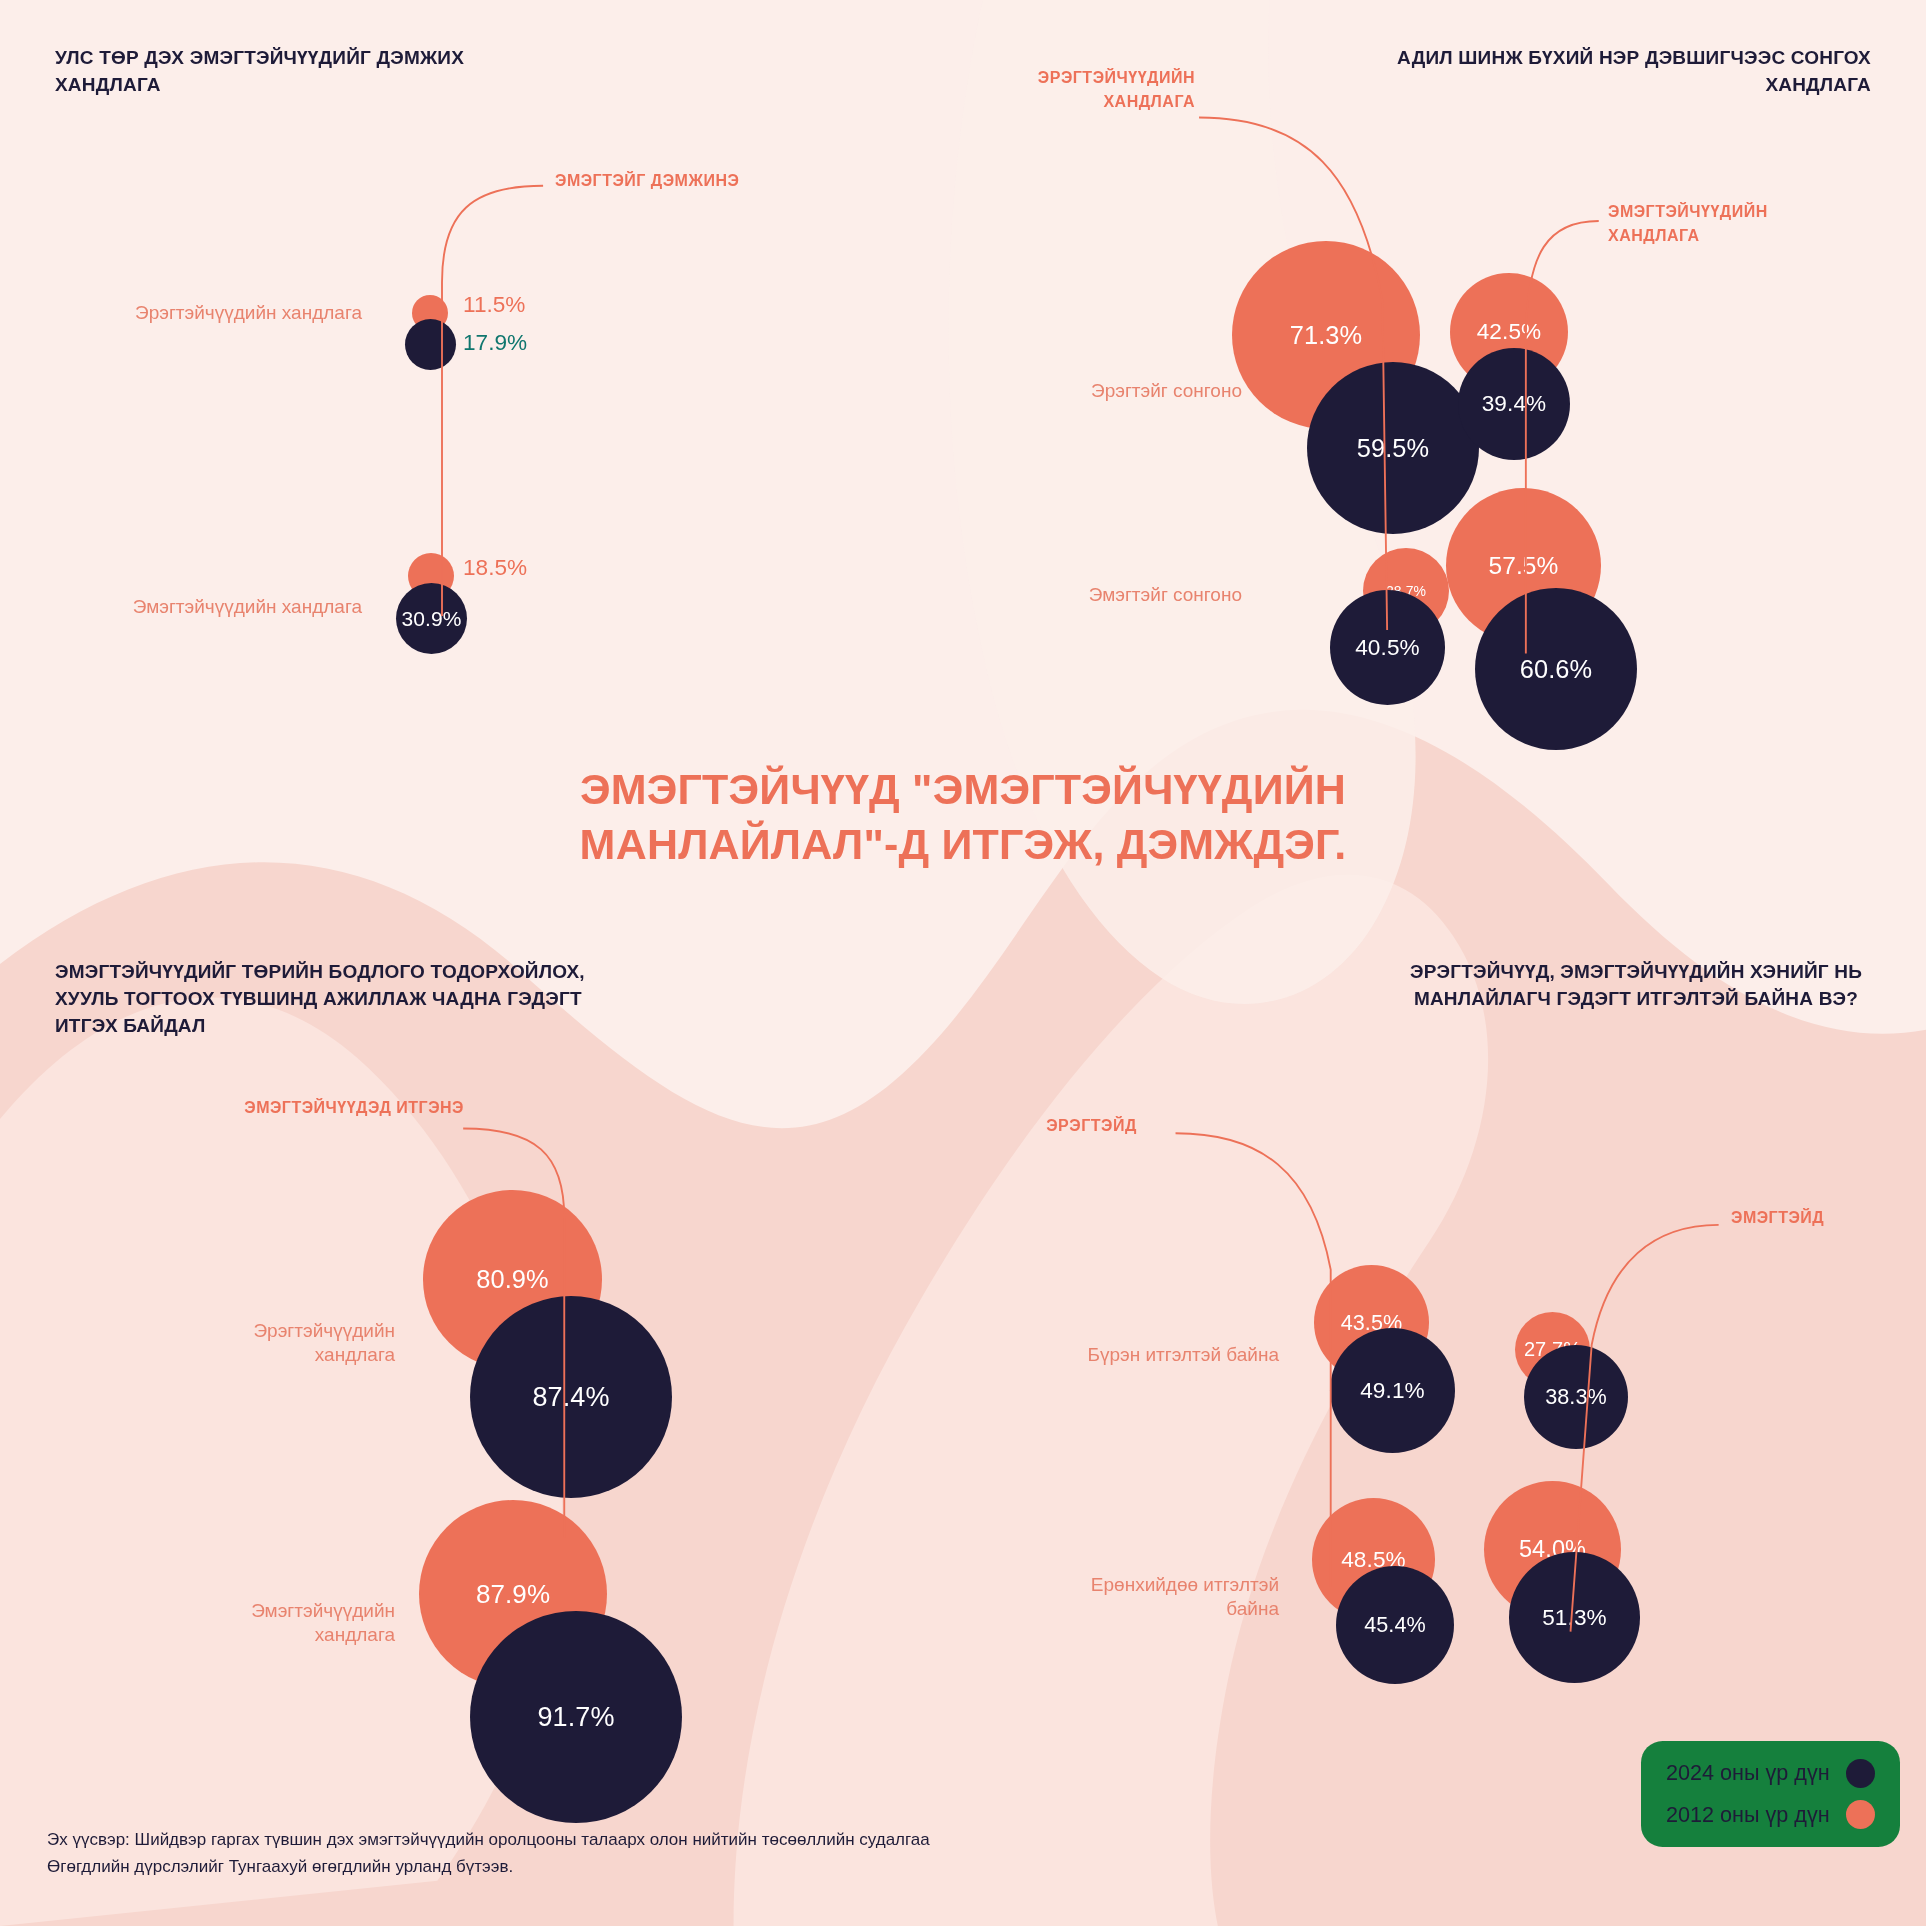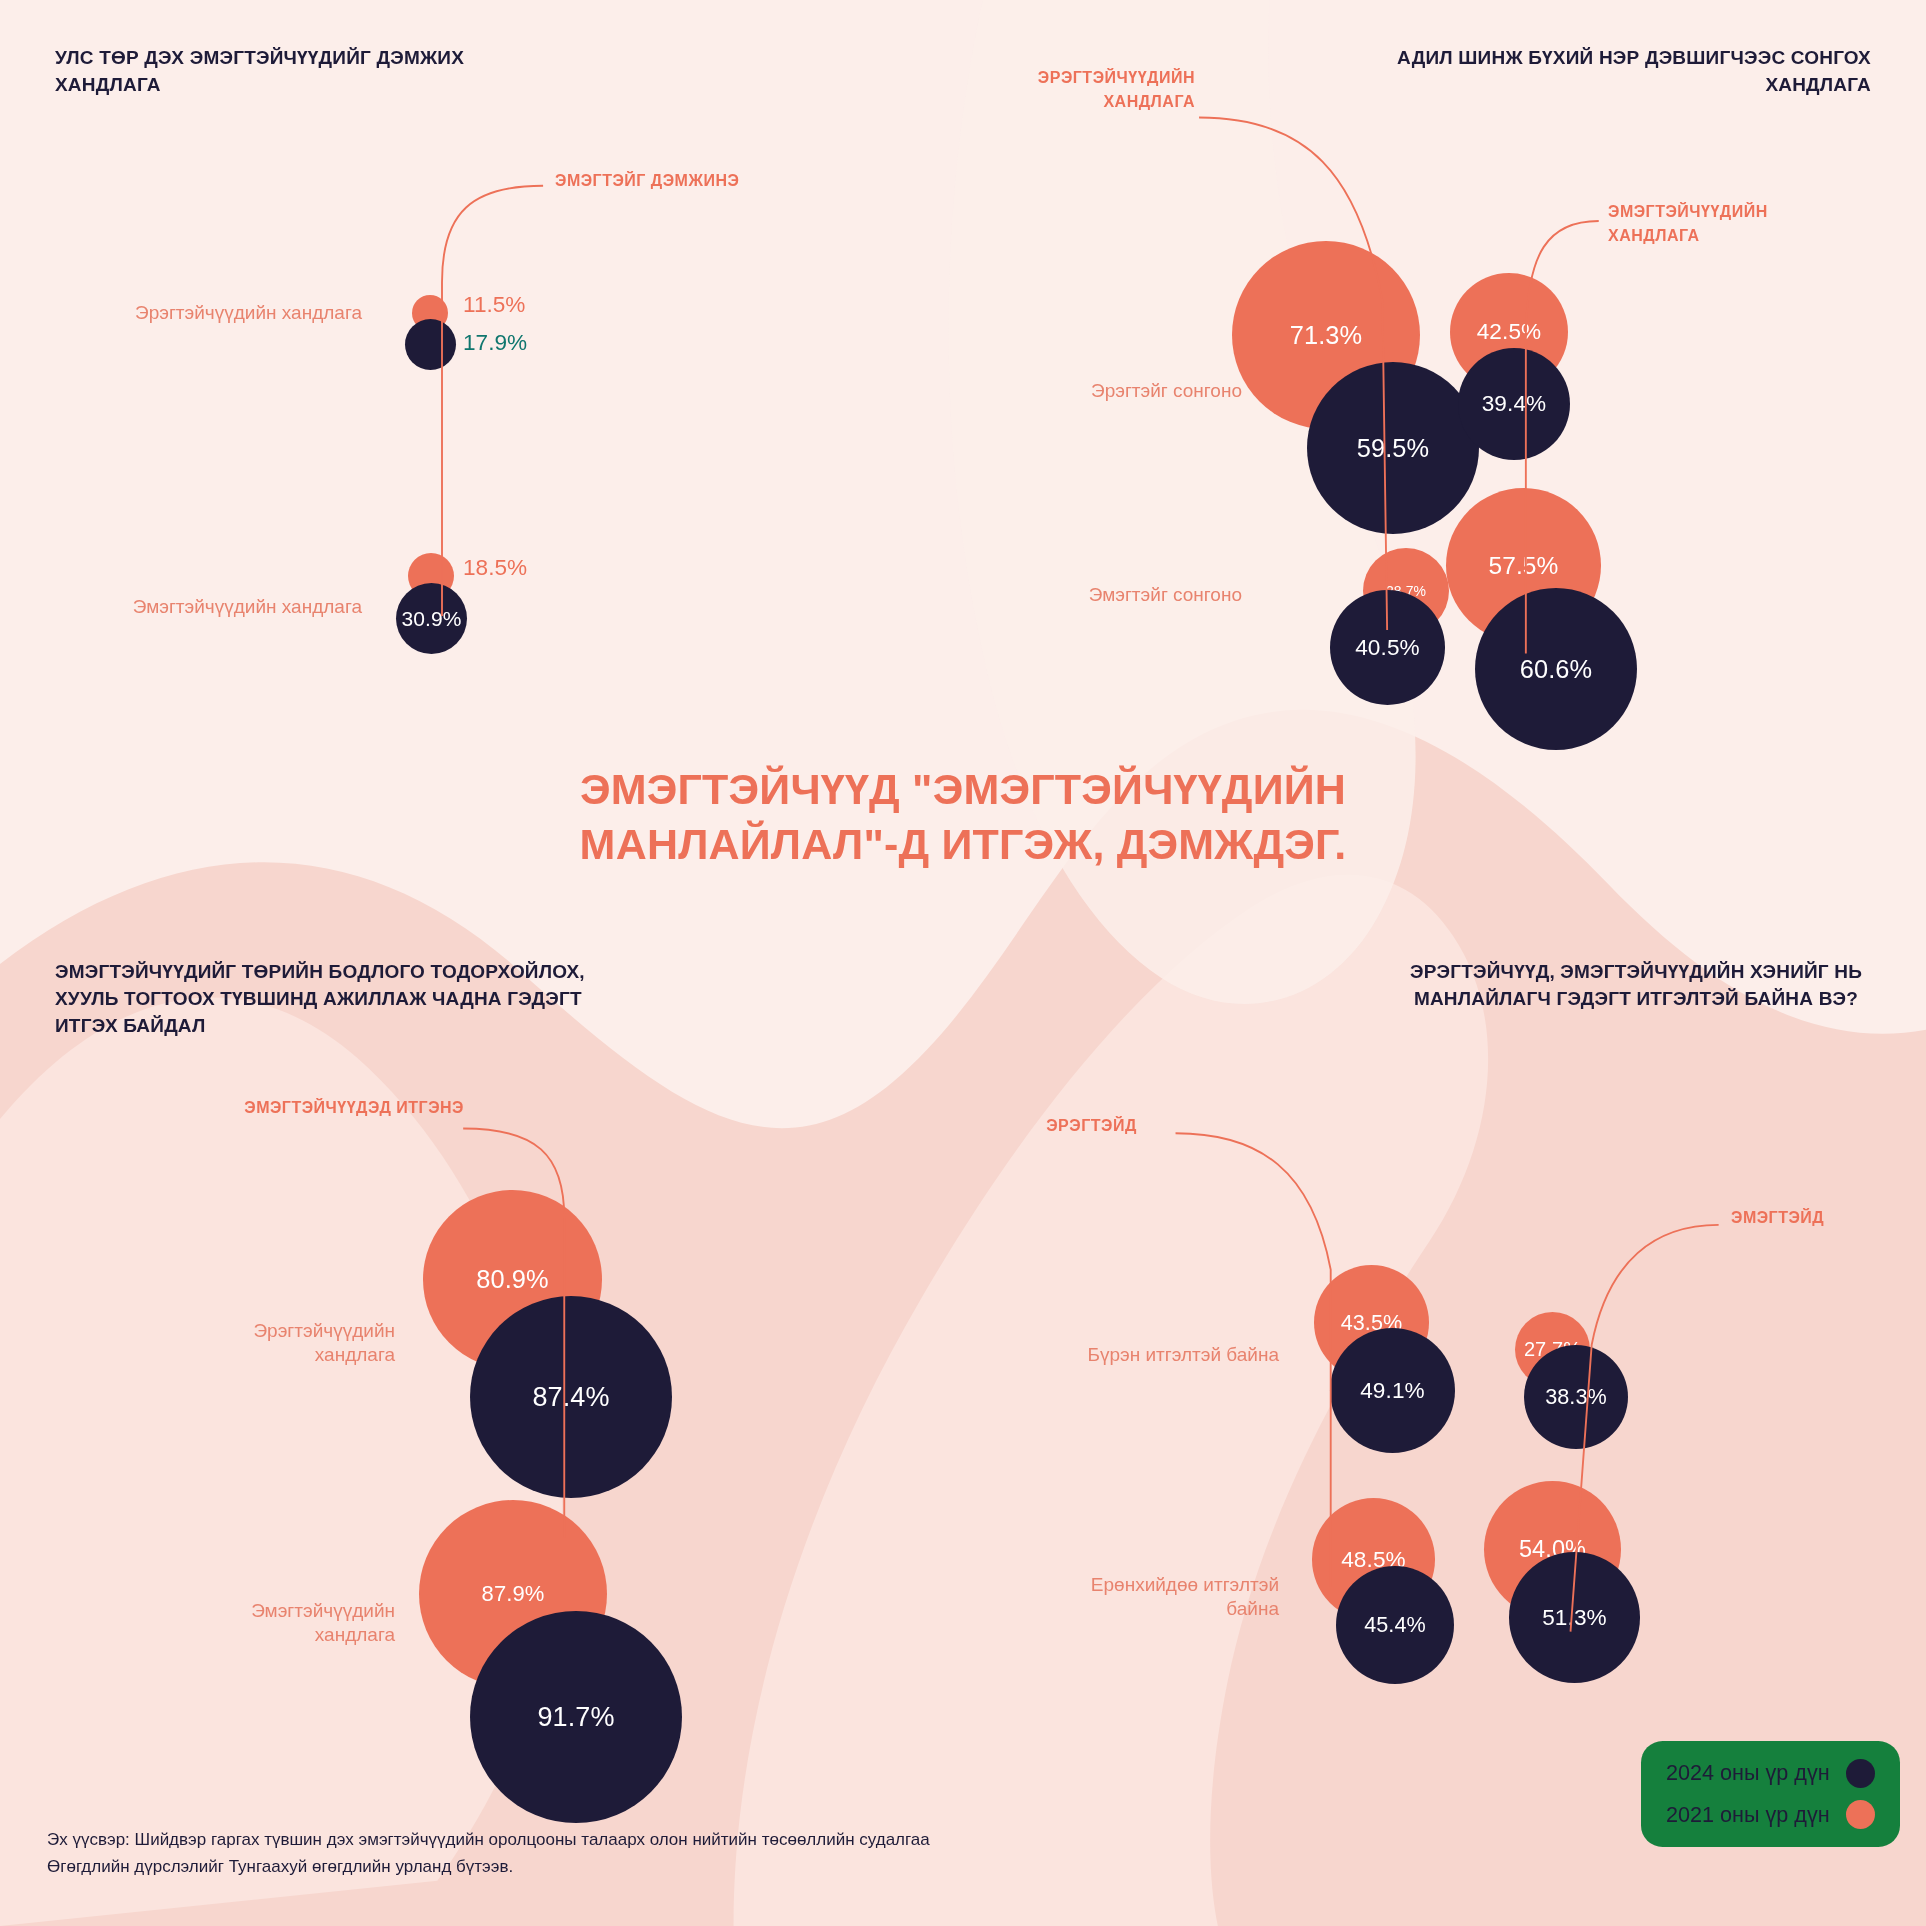--- a/index.html
+++ b/index.html
@@ -202,21 +202,21 @@
   <div class="bubble b-2024" style="left:1475px; top:588px; width:162px; height:162px; font-size:25.4px;">60.6%</div>
 
   <div class="conn-label" style="left:219px; top:1096px; width:245px; text-align:right;">ЭМЭГТЭЙЧҮҮДЭД ИТГЭНЭ</div>
 
   <div class="cat-label" style="left:179px; top:1319px; width:216px;">Эрэгтэйчүүдийн хандлага</div>
   <div class="cat-label" style="left:179px; top:1599px; width:216px;">Эмэгтэйчүүдийн хандлага</div>
 
   <div class="bubble b-2021" style="left:423px; top:1190px; width:179px; height:179px; font-size:25.4px;">80.9%</div>
   <div class="bubble b-2024" style="left:470px; top:1296px; width:202px; height:202px; font-size:27px;">87.4%</div>
 
-  <div class="bubble b-2021" style="left:419px; top:1500px; width:188px; height:188px; font-size:22px;">87.9%</div>
+  <div class="bubble b-2021" style="left:419px; top:1500px; width:188px; height:188px; font-size:26px;">87.9%</div>
   <div class="bubble b-2024" style="left:470px; top:1611px; width:212px; height:212px; font-size:27px;">91.7%</div>
 
   <div class="conn-label" style="left:1002px; top:1114px; width:179px; text-align:center;">ЭРЭГТЭЙД</div>
   <div class="conn-label" style="left:1731px; top:1206px; width:155px; text-align:left;">ЭМЭГТЭЙД</div>
 
   <div class="cat-label" style="left:1049px; top:1343px; width:230px;">Бүрэн итгэлтэй байна</div>
   <div class="cat-label" style="left:1039px; top:1573px; width:240px;">Ерөнхийдөө итгэлтэй байна</div>
 
   <div class="bubble b-2021" style="left:1314px; top:1265px; width:115px; height:115px; font-size:21.6px;">43.5%</div>
   <div class="bubble b-2024" style="left:1330px; top:1328px; width:125px; height:125px; font-size:22.6px;">49.1%</div>
@@ -229,21 +229,21 @@
 
   <div class="bubble b-2021" style="left:1484px; top:1481px; width:137px; height:137px; font-size:23.5px;">54.0%</div>
   <div class="bubble b-2024" style="left:1509px; top:1552px; width:131px; height:131px; font-size:22.6px;">51.3%</div>
 
   <div id="legend">
     <div class="legend-row">
       <span class="legend-label">2024 оны үр дүн</span>
       <span class="legend-dot" style="background:#1E1B38;"></span>
     </div>
     <div class="legend-row">
-      <span class="legend-label">2021 оны үр дүн</span>
+      <span class="legend-label">2012 оны үр дүн</span>
       <span class="legend-dot" style="background:#ED7158;"></span>
     </div>
   </div>
 
   <div id="footer">
     <div>Эх үүсвэр: Шийдвэр гаргах түвшин дэх эмэгтэйчүүдийн оролцооны талаарх олон нийтийн төсөөллийн судалгаа</div>
     <div>Өгөгдлийн дүрслэлийг Тунгаахуй өгөгдлийн урланд бүтээв.</div>
   </div>
 
 </div>

